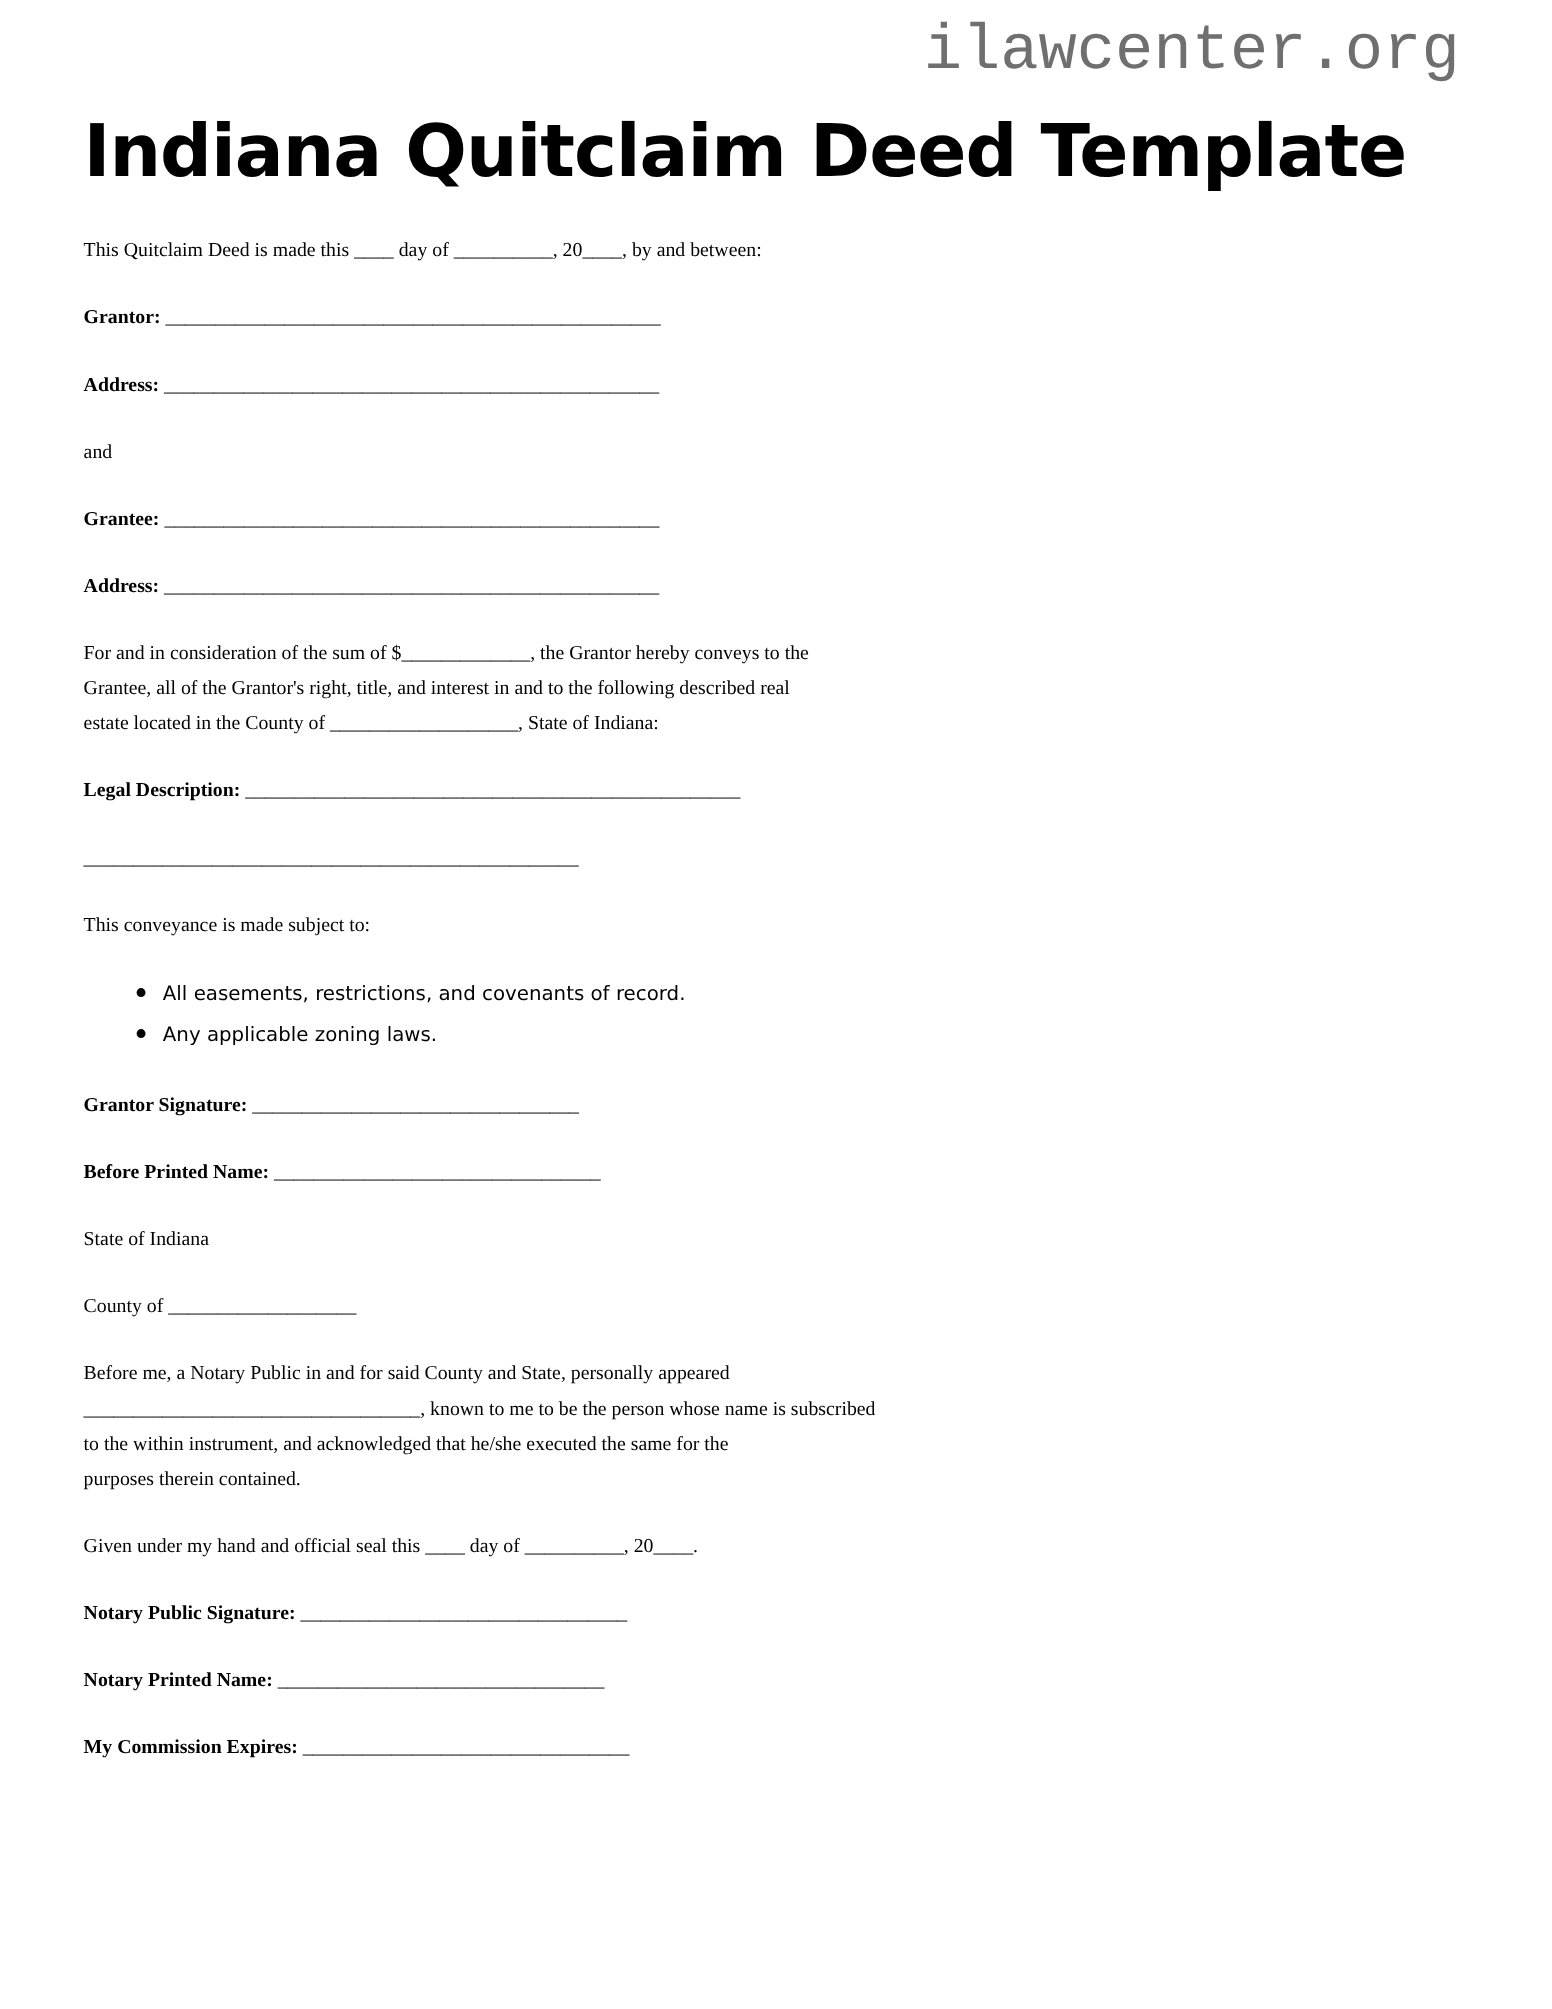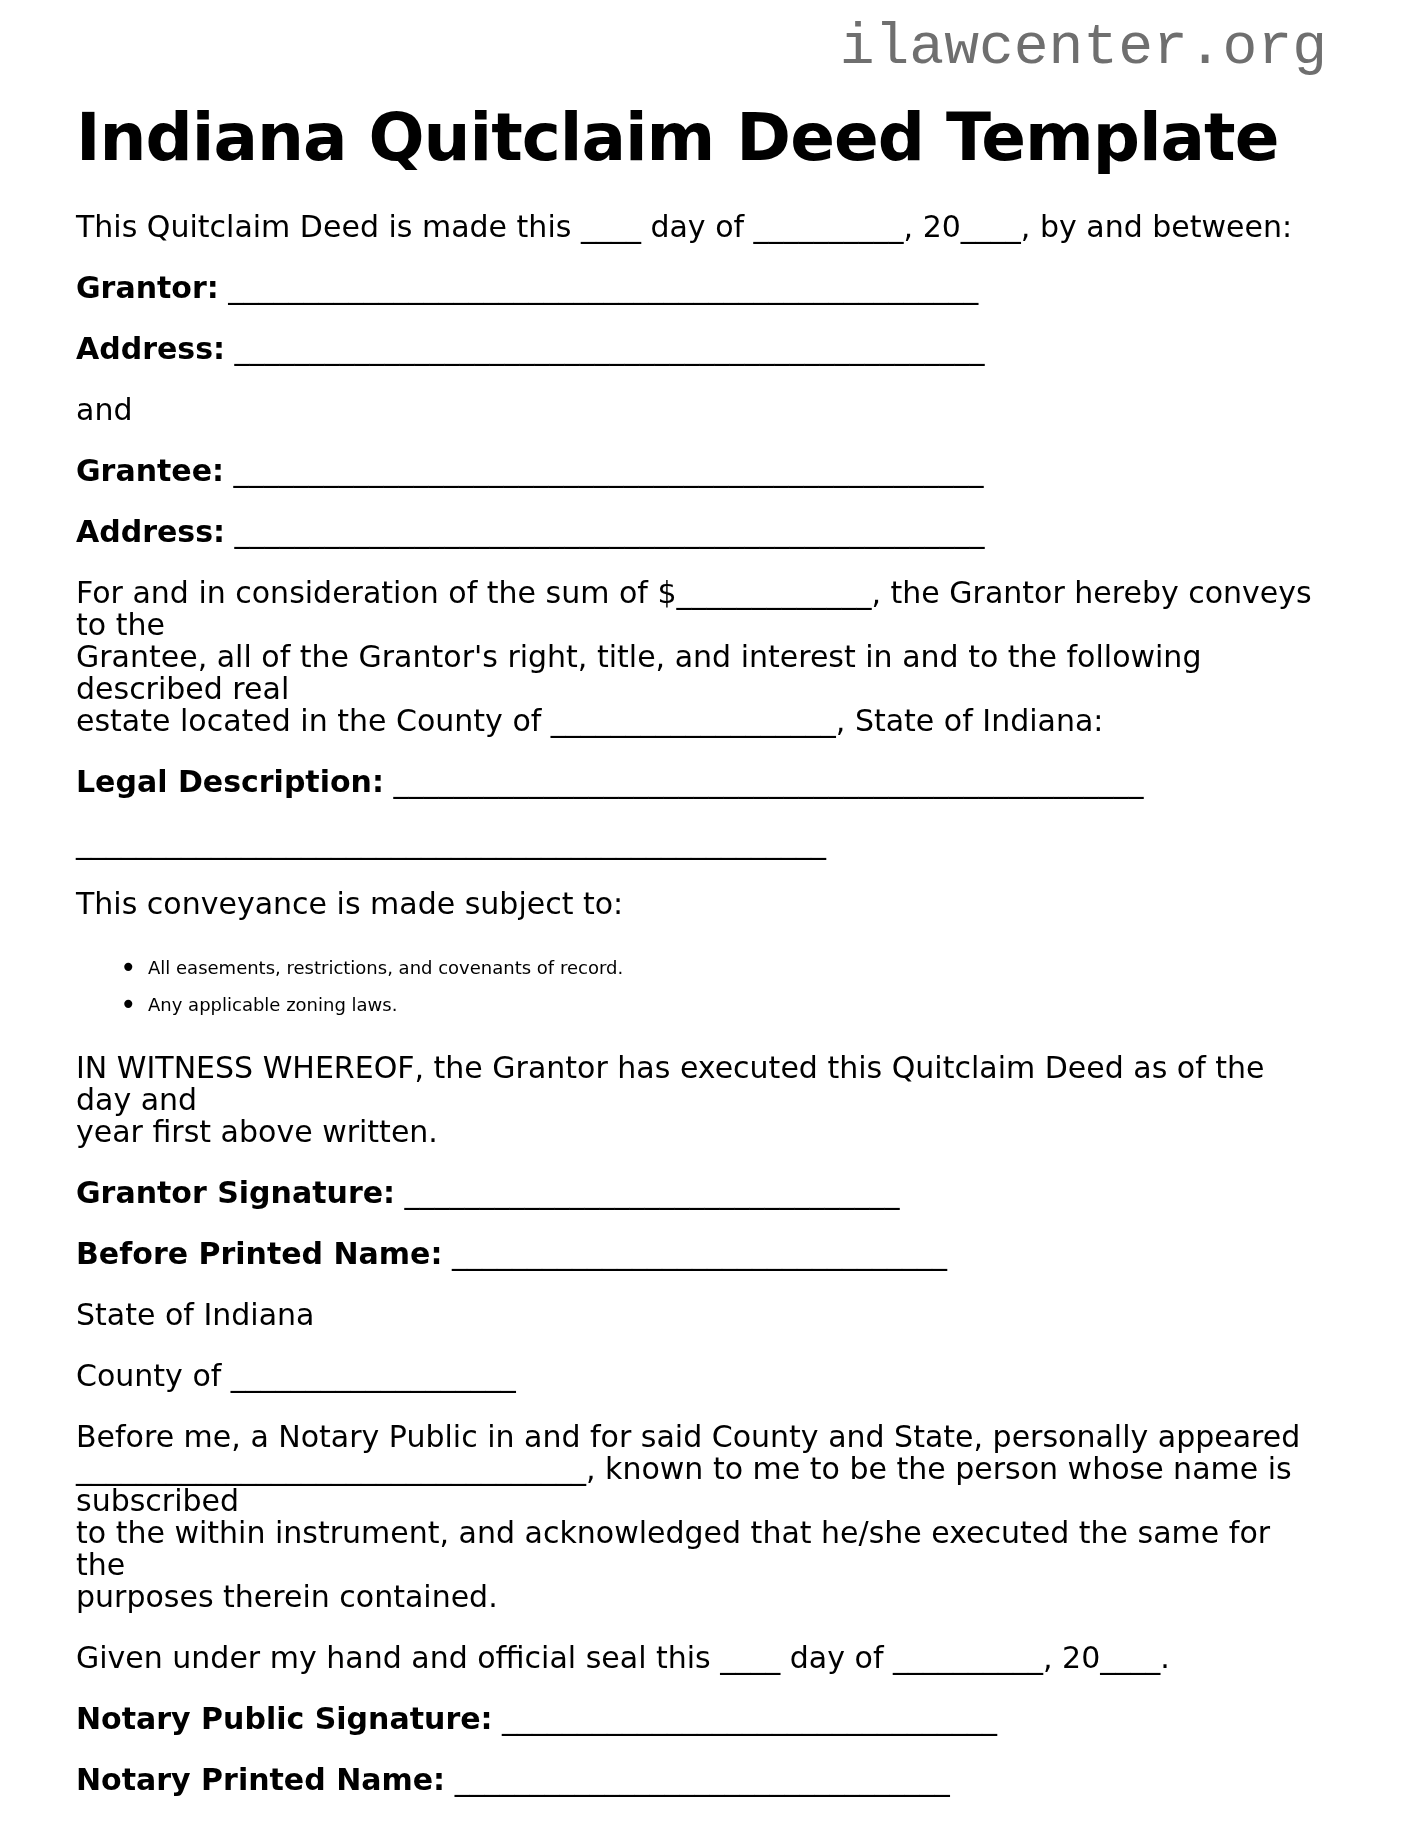--- a/index.html
+++ b/index.html
@@ -24,23 +24,24 @@
     font-weight: 400;
   }
   h1.title {
     font-size: 66px;
     line-height: 64px;
     font-weight: 700;
     letter-spacing: -1px;
     margin: 24px 0 41px 0;
   }
   p.line {
-    font-size: 30px;
+    font-size: 18px;
     line-height: 32px;
     margin: 29px 0;
+    font-family: Liberation Serif, serif;
   }
   p.multi { white-space: pre-line; }
   .blank { white-space: nowrap; letter-spacing: 0; }
   strong { font-weight: 700; }
   ul.bullets {
     margin: 29px 0;
     list-style: none;
   }
   ul.bullets li {
     font-size: 18px;
@@ -86,22 +87,20 @@
 
   <p class="line"><span class="blank">__________________________________________________</span></p>
 
   <p class="line">This conveyance is made subject to:</p>
 
   <ul class="bullets">
     <li>All easements, restrictions, and covenants of record.</li>
     <li>Any applicable zoning laws.</li>
   </ul>
 
-  <p class="line multi">IN WITNESS WHEREOF, the Grantor has executed this Quitclaim Deed as of the day and
-year first above written.</p>
 
   <p class="line"><strong>Grantor Signature:</strong> <span class="blank">_________________________________</span></p>
 
   <p class="line"><strong>Before Printed Name:</strong> <span class="blank">_________________________________</span></p>
 
   <p class="line">State of Indiana</p>
 
   <p class="line"><span>County of</span> <span class="blank">___________________</span></p>
 
   <p class="line multi">Before me, a Notary Public in and for said County and State, personally appeared

